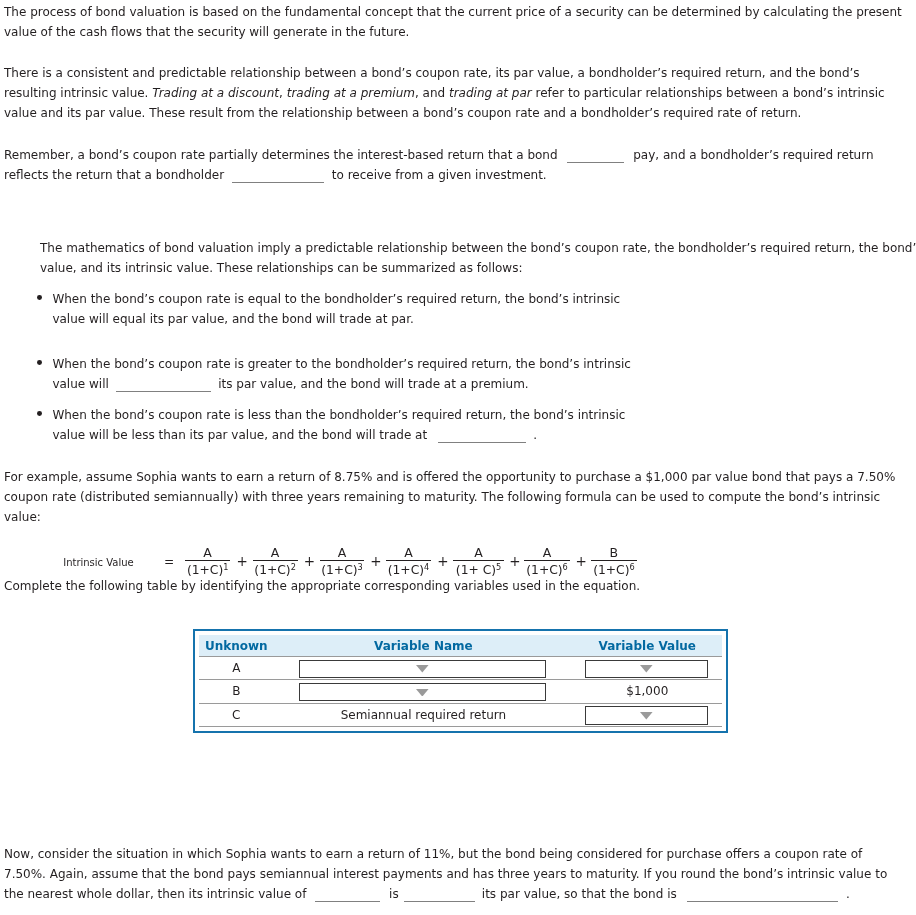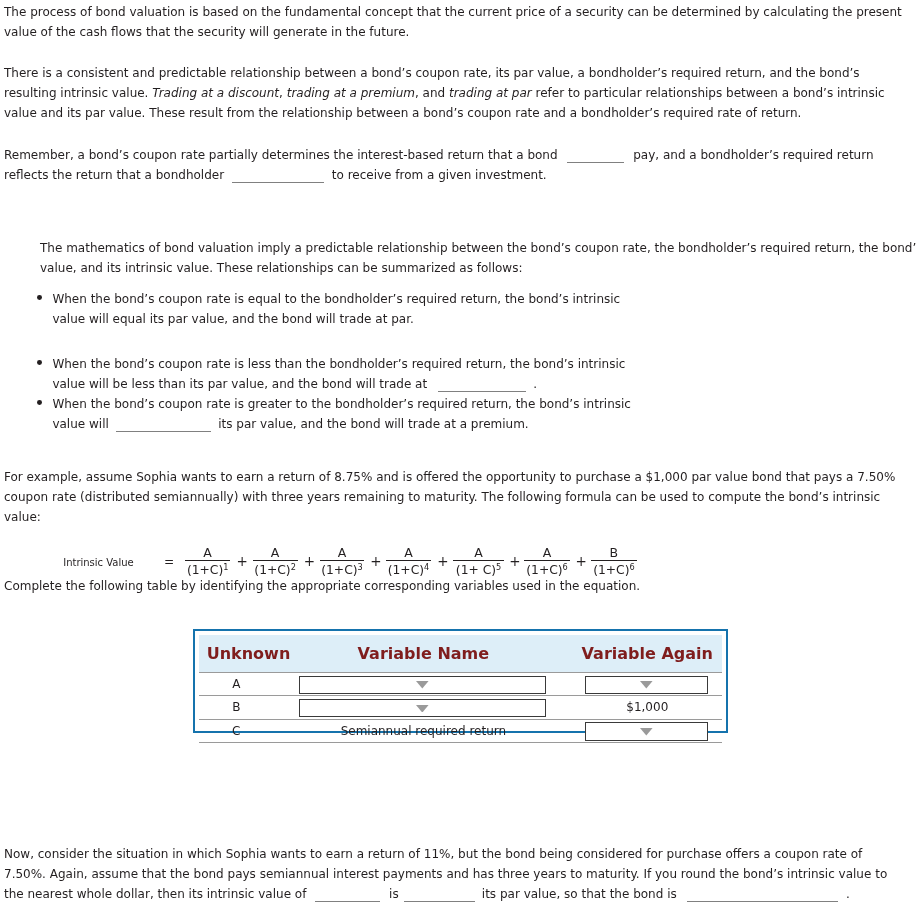--- a/index.html
+++ b/index.html
@@ -16,21 +16,21 @@
   .f-eq{position:absolute;left:164px;top:8.6px;font-size:12.2px;line-height:14px;}
   .f-terms{position:absolute;left:0;top:0;}
   .frac{position:absolute;top:0;text-align:center;}
   .frac .num{font-size:12.5px;line-height:13px;height:14px;}
   .frac .bar{border-top:1px solid #231f20;height:0;font-size:0;}
   .frac .den{font-size:12.3px;line-height:14px;height:14px;padding-top:2px;white-space:nowrap;}
   .frac .den sup{font-size:8.2px;vertical-align:baseline;position:relative;top:-4px;line-height:0;}
   .plus{position:absolute;font-size:13.5px;line-height:13px;top:9.2px;}
   .tablewrap{position:absolute;left:192.8px;top:629.4px;width:535.5px;height:104px;border:2px solid #1573ad;background:#fff;box-sizing:border-box;}
   .vtable{border-collapse:collapse;width:523px;margin:3.8px 0 0 3.9px;table-layout:fixed;}
-  .vtable th{background:#ddeef8;color:#7f1d1d;font-size:16px;font-weight:bold;height:20.7px;padding:8px;text-align:center;border-bottom:1.4px solid #9a9a9a;}
+  .vtable th{background:#ddeef8;color:#0369a1;font-size:12px;font-weight:bold;height:20.7px;padding:0;text-align:center;border-bottom:1.4px solid #9a9a9a;}
   .vtable td{height:22.4px;padding:0;text-align:center;font-size:12px;border-bottom:1.2px solid #9a9a9a;vertical-align:middle;color:#231f20;}
   .vtable col.c1{width:75.2px;}
   .vtable col.c2{width:299px;}
   .vtable col.c3{width:148.8px;}
   .selbox{display:inline-block;position:relative;height:18.2px;border:1.3px solid #3a3a3a;background:#fff;box-sizing:border-box;vertical-align:middle;margin-top:1.4px;margin-right:1.5px;}
   .selbox .arrow{position:absolute;left:50%;top:4.8px;margin-left:-6.3px;width:12.6px;height:7.6px;display:block;}
   .selbox .arrow svg{display:block;}
 </style>
 </head>
 <body>
@@ -40,22 +40,22 @@
   <p class="para" style="top:-10px;width:906px;">The process of bond valuation is based on the fundamental concept that the current price of a security can be determined by calculating the present value of the cash flows that the security will generate in the future.</p>
 
   <p class="para" style="top:51px;width:906px;"><span>There is a consistent and predictable relationship between a bond’s coupon rate, its par value, a bondholder’s required return, and the bond’s resulting intrinsic value. </span><i>Trading at a discount</i><span>, </span><i>trading at a premium</i><span>, and </span><i>trading at par</i><span> refer to particular relationships between a bond’s intrinsic value and its par value. These result from the relationship between a bond’s coupon rate and a bondholder’s required rate of return.</span></p>
 
   <p class="para" style="top:133px;width:906px;"><span>Remember, a bond’s coupon rate partially determines the interest-based return that a bond</span> <span class="blank" style="width:57px;margin-left:6px;margin-right:5px;"></span> <span>pay, and a bondholder’s required return reflects the return that a bondholder</span> <span class="blank" style="width:92px;margin-left:4px;margin-right:4px;"></span> <span>to receive from a given investment.</span></p>
 
   <p class="para" style="top:226px;width:912px;margin-left:36px;">The mathematics of bond valuation imply a predictable relationship between the bond’s coupon rate, the bondholder’s required return, the bond’s par value, and its intrinsic value. These relationships can be summarized as follows:</p>
 
   <ul style="position:absolute;left:52.4px;top:289px;width:590px;">
     <li style="margin-bottom:25px;"><span class="bullet">•</span><span>When the bond’s coupon rate is equal to the bondholder’s required return, the bond’s intrinsic value will equal its par value, and the bond will trade at par.</span></li>
+    <li style="margin-bottom:11px;"><span class="bullet">•</span><span>When the bond’s coupon rate is greater to the bondholder’s required return, the bond’s intrinsic value will</span> <span class="blank" style="width:95px;margin-left:3.3px;margin-right:3.5px;"></span> <span>its par value, and the bond will trade at a premium.</span></li>
     <li><span class="bullet">•</span><span>When the bond’s coupon rate is less than the bondholder’s required return, the bond’s intrinsic value will be less than its par value, and the bond will trade at</span> <span class="blank" style="width:88px;margin-left:6.8px;margin-right:3.5px;"></span> <span>.</span></li>
-    <li style="margin-bottom:11px;"><span class="bullet">•</span><span>When the bond’s coupon rate is greater to the bondholder’s required return, the bond’s intrinsic value will</span> <span class="blank" style="width:95px;margin-left:3.3px;margin-right:3.5px;"></span> <span>its par value, and the bond will trade at a premium.</span></li>
   </ul>
 
   <p class="para" style="top:455px;width:912px;">For example, assume Sophia wants to earn a return of 8.75% and is offered the opportunity to purchase a $1,000 par value bond that pays a 7.50% coupon rate (distributed semiannually) with three years remaining to maturity. The following formula can be used to compute the bond’s intrinsic value:</p>
 
   <div class="formula">
     <span class="f-label">Intrinsic Value</span>
     <span class="f-eq">=</span>
     <span class="f-terms">
         <span class="frac" style="left: 184.8px; width: 45.7px;">
           <div class="num">A</div>
@@ -107,21 +107,21 @@
     <table class="vtable">
         <colgroup>
           <col class="c1">
           <col class="c2">
           <col class="c3">
         </colgroup>
         <thead>
           <tr>
       <th>Unknown</th>
       <th>Variable Name</th>
-      <th>Variable Again</th>
+      <th>Variable Value</th>
     </tr>
         </thead>
         <tbody>
           <tr>
             <td>A</td>
             <td><span class="selbox" style="width: 247.4px;"><span class="arrow">
                   <svg width="12.6" height="7.6" viewBox="0 0 126 76">
                     <polygon points="0,0 126,0 63,76" fill="#9a9a9a"></polygon>
                   </svg>
                 </span></span></td>

